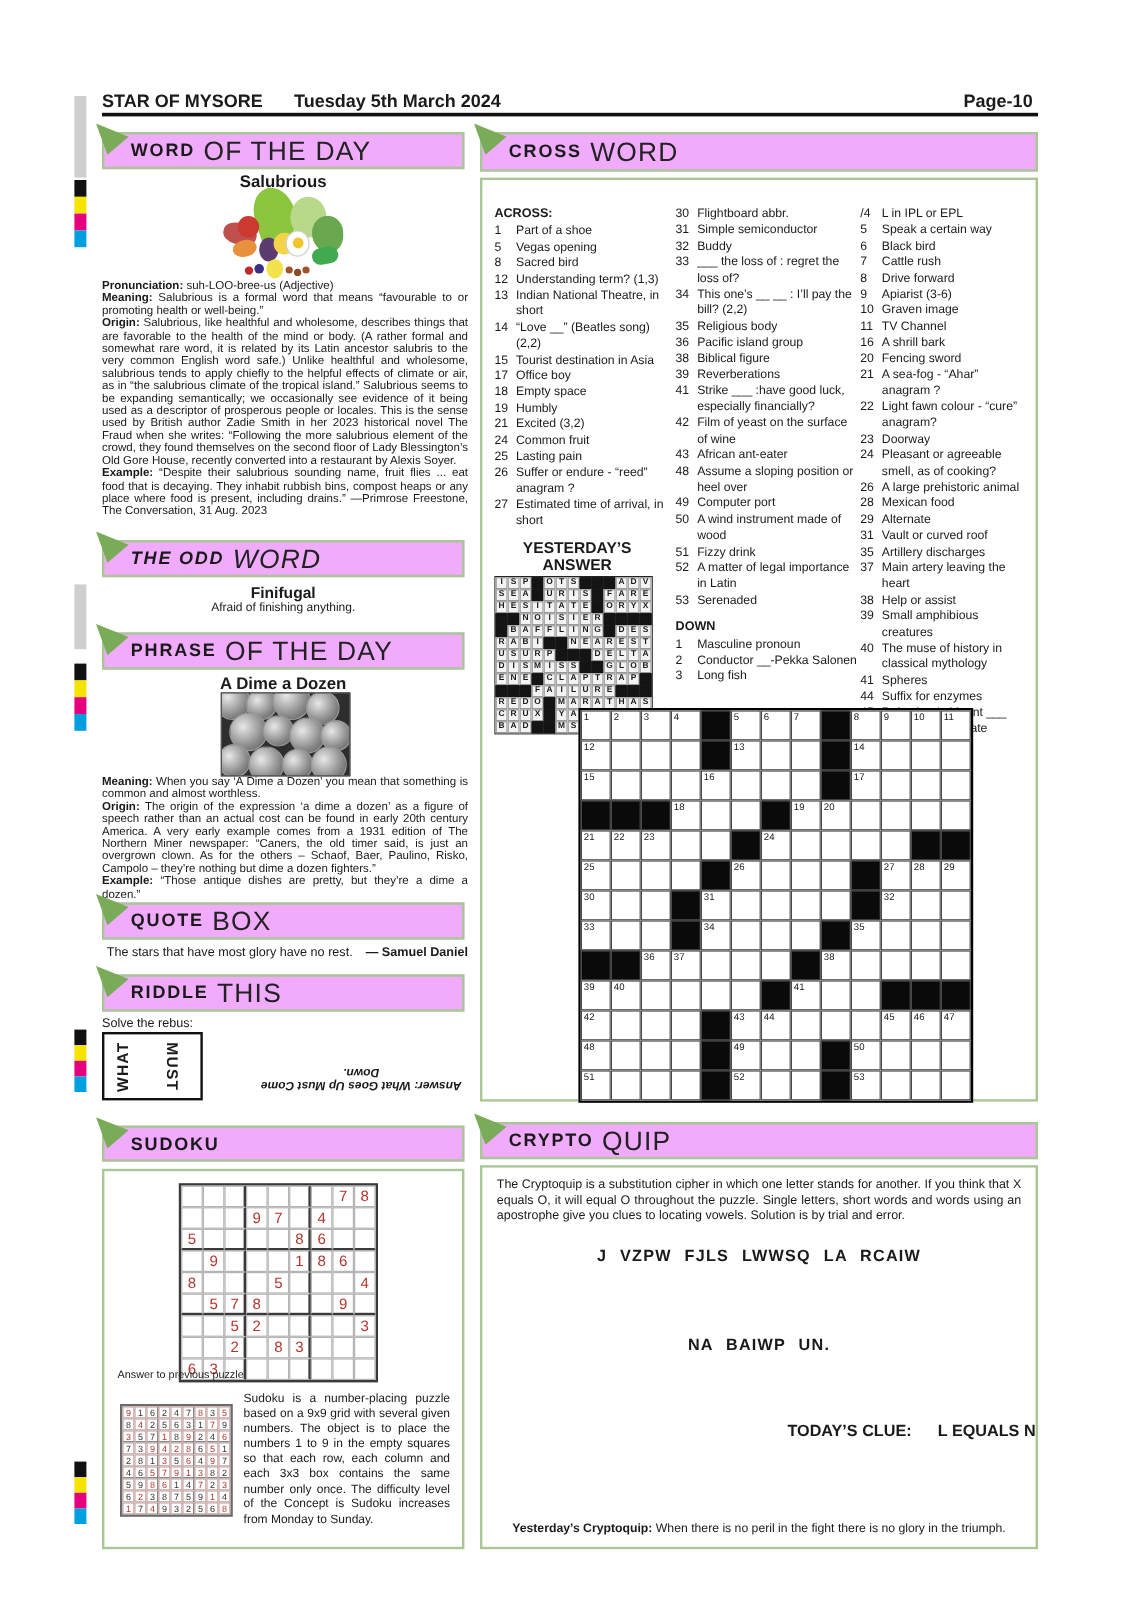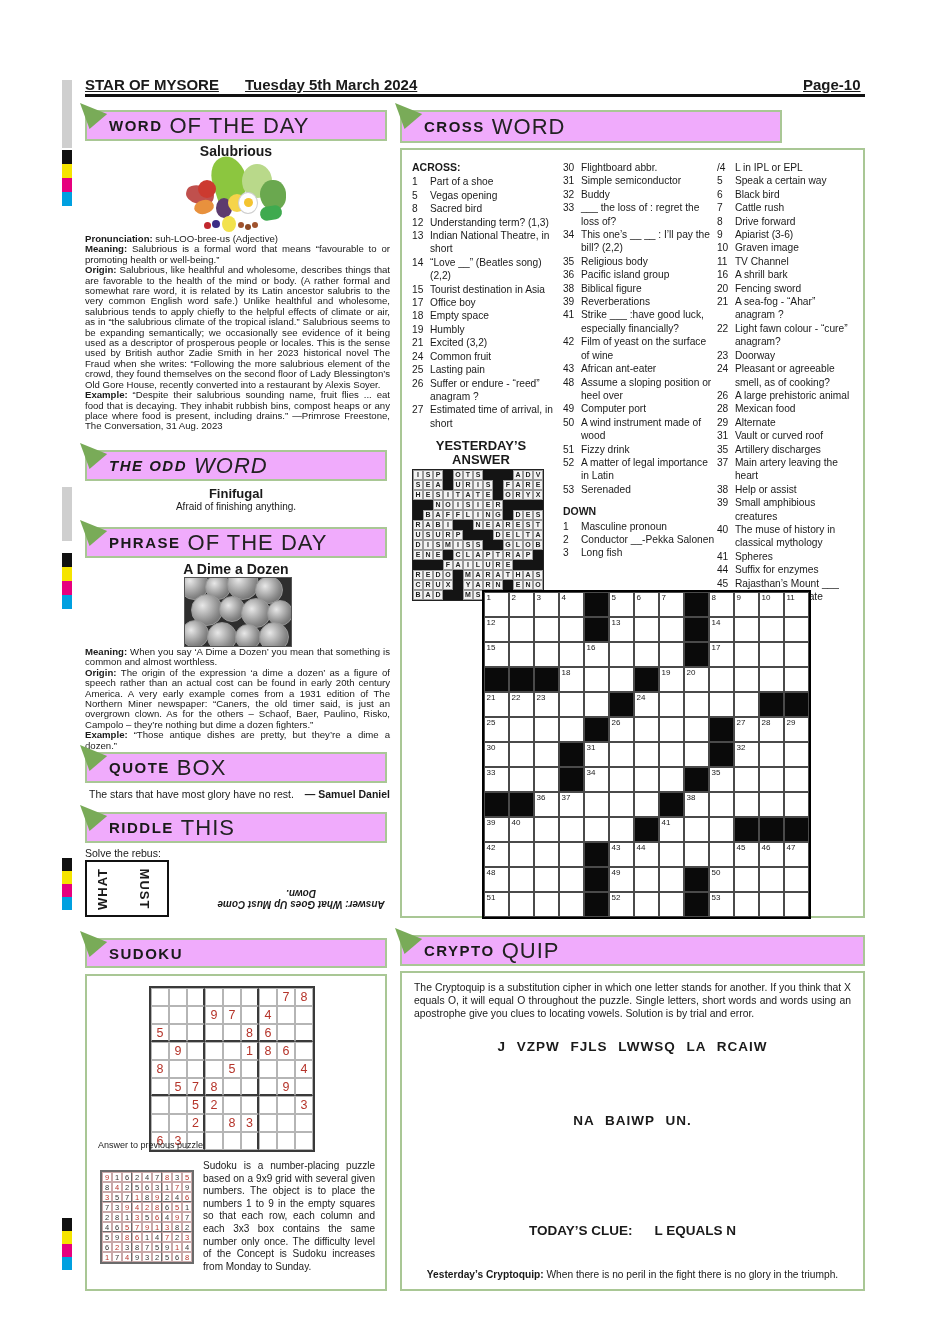--- a/index.html
+++ b/index.html
@@ -1,19 +1,19 @@
 <!DOCTYPE html>
 <html><head>
 <meta charset="utf-8">
 <style>
   html,body{margin:0;padding:0;background:#e9e9e9;}
   .page{position:relative;width:945px;height:1337px;background:#ffffff;margin:0 auto;
         font-family:"Liberation Sans",sans-serif;color:#1a1a1a;overflow:hidden;}
   
-  .mast{position:absolute;font-size:15px;font-weight:bold;top:76px;white-space:nowrap;text-decoration:underline;}
+  .mast{position:absolute;font-size:15px;font-weight:bold;top:76px;white-space:nowrap;}
   .rule{position:absolute;left:85px;top:94px;width:780px;height:3px;background:#111;}
   
   .bar{position:absolute;left:62px;width:10px;}
   
   .sec-head{position:absolute;background:#f0abfc;border:2.5px solid #a9c795;box-sizing:border-box;
             display:flex;align-items:center;padding-left:22px;white-space:nowrap;}
   .sec-head .fold{position:absolute;left:-7px;top:-9px;width:28px;height:26px;background:#79ab58;
                   clip-path:polygon(0 0,97% 42%,34% 100%);}
   .h-strong{font-weight:bold;font-size:15px;letter-spacing:1.5px;}
   .h-light{font-size:22px;font-weight:400;color:#222;letter-spacing:1px;margin-left:7px;}
@@ -34,21 +34,21 @@
   .rebus-answer{position:absolute;left:212px;top:888px;width:178px;transform:rotate(180deg);
                 font-size:10px;font-weight:bold;font-style:italic;text-align:center;}
   
   .food{position:absolute;left:182px;top:158px;width:110px;height:76px;}
   .food i{position:absolute;display:block;}
   .coins{position:absolute;left:184px;top:577px;width:106px;height:68px;background:#2e2e2e;
          overflow:hidden;border:1px solid #555;}
   .coin{position:absolute;border-radius:50%;background:radial-gradient(circle at 35% 35%,#e8e8e8,#8a8a8a 60%,#555);
         border:1px solid #999;box-sizing:border-box;}
   
-  .clue-cols{display:flex;padding:11px 8px 0 10px;}
+  .clue-cols{display:flex;padding:22px 8px 0 10px;}
   .clue-col{font-size:10.2px;line-height:13.4px;}
   .clue{display:flex;}
   .cn{width:18px;flex:none;}
   .ct{flex:1;}
   .clue-label{font-weight:bold;font-size:10.5px;margin-bottom:1px;}
   .down-h{font-weight:bold;font-size:10.5px;margin:9px 0 1px 0;}
   .yans-label{font-weight:bold;font-size:13px;text-align:center;width:136px;margin:9px 0 3px 1px;}
   .lgrid{display:grid;grid-template-columns:repeat(13,10px);border:1.5px solid #222;width:130px;}
   .lgrid .c{width:10px;height:10px;border:0.5px solid #999;box-sizing:border-box;background:#f3f3f3;
             font-size:7px;font-weight:bold;display:flex;align-items:center;justify-content:center;}
@@ -71,21 +71,21 @@
   .sgrid.mini .c{width:10px;height:10px;font-size:7.5px;border-color:#c9a9a9;color:#333;}
   .sgrid.mini .c.red{color:#b5342a;}
   .sgrid.mini .c.br{border-right:1.5px solid #6b6b6b;}
   .sgrid.mini .c.bb{border-bottom:1.5px solid #6b6b6b;}
   .sud-caption{position:absolute;font-size:9px;color:#222;}
   .sud-desc{position:absolute;font-size:10px;line-height:12.6px;text-align:justify;}
   
   .cq-intro{padding:8px 12px 0 12px;font-size:10.4px;line-height:13.2px;text-align:justify;}
   .cq-line{position:absolute;width:100%;text-align:center;font-weight:bold;font-size:13.5px;
            letter-spacing:1px;word-spacing:6px;}
-  .cq-clue{position:absolute;width:100%;text-align:center;font-weight:bold;font-size:13.5px;margin-top:38px;}
+  .cq-clue{position:absolute;width:100%;text-align:right;font-weight:bold;font-size:13.5px;}
   .cq-clue .lbl{margin-right:18px;}
   .cq-yest{position:absolute;left:0;right:0;bottom:9px;text-align:center;font-size:10.2px;}
   .cq-yest b{font-weight:bold;}
 </style>
 </head>
 <body>
 
 <div class="page">
 
   <div class="mast" style="left:85px;">STAR OF MYSORE</div>
@@ -374,21 +374,21 @@
         <div class="c">9</div>
         <div class="c">3</div>
         <div class="c br">2</div>
         <div class="c">5</div>
         <div class="c">6</div>
         <div class="c red">8</div>
       </div>
     <div class="sud-desc" style="left:116px;top:184px;width:172px;">Sudoku is a number-placing puzzle based on a 9x9 grid with several given numbers. The object is to place the numbers 1 to 9 in the empty squares so that each row, each column and each 3x3 box contains the same number only once. The difficulty level of the Concept is Sudoku increases from Monday to Sunday.</div>
   </div>
 
-  <div class="sec-head" style="left:400px;top:110px;width:382px;height:33px;">
+  <div class="sec-head" style="left:400px;top:110px;width:465px;height:33px;">
     <span class="fold"></span>
     <span class="h-strong">CROSS</span>
     <span class="h-light">WORD</span>
   </div>
 
   <div class="sec-box" style="left:400px;top:148px;width:465px;height:770px;">
     <div class="clue-cols">
       <div class="clue-col" style="width:153px;">
         <div class="clue-label">ACROSS:</div>
         <div id="cl1">

